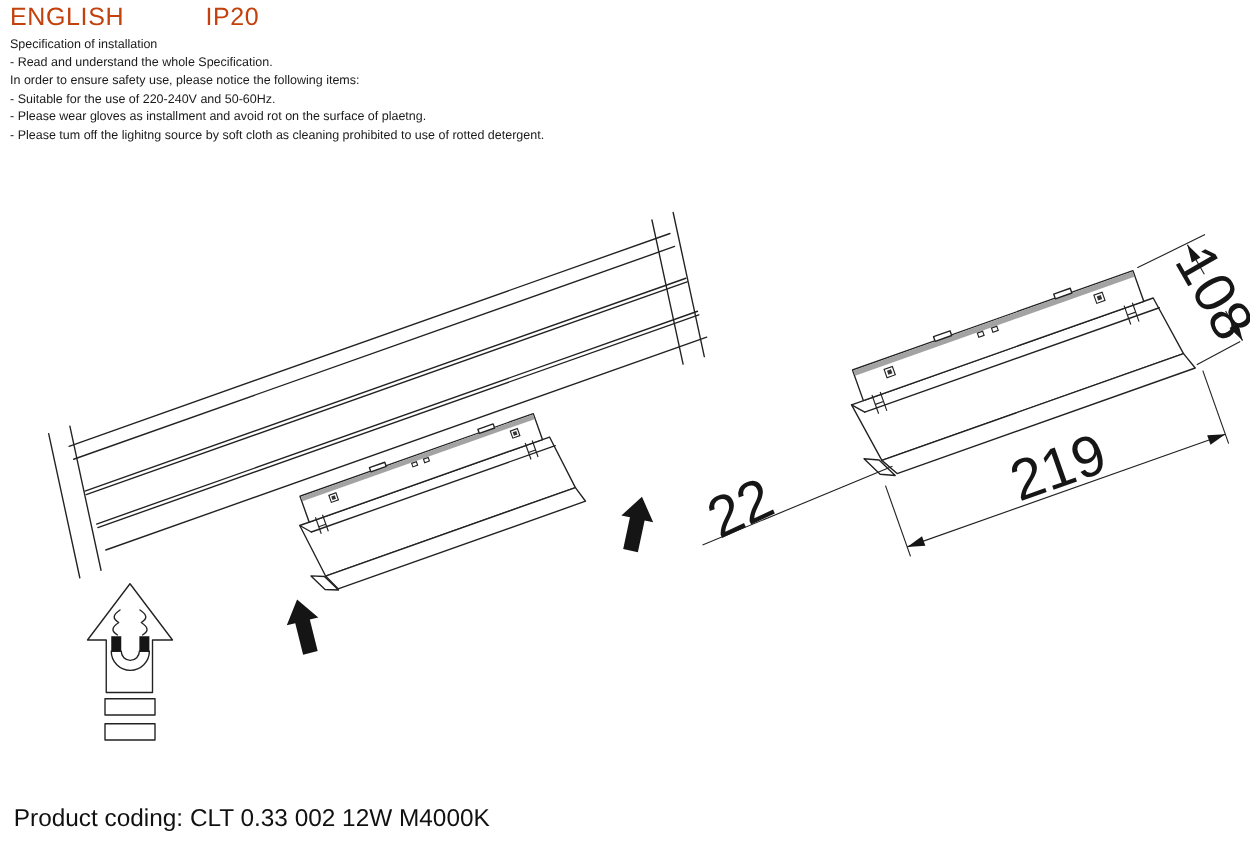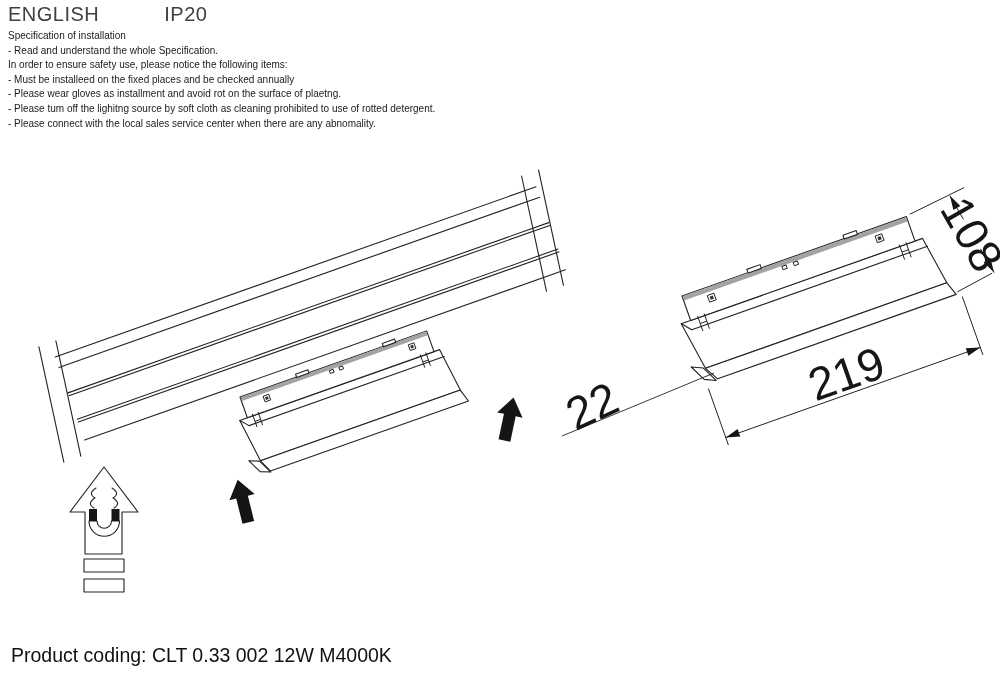--- a/index.html
+++ b/index.html
@@ -1,21 +1,21 @@
 <!DOCTYPE html>
 <html><head>
 <meta charset="utf-8">
 <style>
   html,body{margin:0;padding:0;background:#ffffff;}
   .page{
     position:relative;width:1000px;height:690px;background:#fff;overflow:hidden;
     font-family:"Liberation Sans", sans-serif;color:#111;
   }
   .header-row{position:absolute;left:8px;top:3px;display:flex;gap:65px;
-    font-size:20px;letter-spacing:.5px;color:#404040;white-space:nowrap;}
+    font-size:20px;letter-spacing:.5px;color:#c2410c;white-space:nowrap;}
   .spec-block{position:absolute;left:8px;top:29px;font-size:10px;line-height:14.6px;
     color:#1a1a1a;white-space:nowrap;}
   .diagram-svg{position:absolute;left:0;top:0;width:1000px;height:690px;}
   .footer-line{position:absolute;left:0;top:644px;width:100%;text-align:left;
     font-size:19.5px;color:#111;white-space:nowrap;padding-left:11px;}
   .dim-text{font-family:"Liberation Sans", sans-serif;font-size:46px;fill:#161616;}
   .draw{stroke:#222;stroke-width:1.1;fill:none;stroke-linecap:round;stroke-linejoin:round;}
   .drawfill{stroke:#222;stroke-width:1.1;fill:#ffffff;stroke-linejoin:round;}
   .thin{stroke:#222;stroke-width:0.9;fill:none;}
   .solid{fill:#151515;stroke:none;}
@@ -27,24 +27,23 @@
 
   <div class="header-row">
     <span>ENGLISH</span>
     <span>IP20</span>
   </div>
 
   <div class="spec-block">
     <div>Specification of installation</div>
     <div>- Read and understand the whole Specification.</div>
     <div>In order to ensure safety use, please notice the following items:</div>
-    <div>- Must be installeed on the fixed places and be checked annually</div>
+    <div>- Suitable for the use of 220-240V and 50-60Hz.</div>
     <div>- Please wear gloves as installment and avoid rot on the surface of plaetng.</div>
     <div>- Please tum off the lighitng source by soft cloth as cleaning prohibited to use of rotted detergent.</div>
-    <div>- Please connect with the local sales service center when there are any abnomality.</div>
   </div>
 
   <svg class="diagram-svg" viewBox="0 0 1000 690">
 
     <g transform="rotate(-19.5 62 448)" class="draw">
       <line x1="86" y1="360" x2="596" y2="360"></line>
       <line x1="86" y1="371" x2="596" y2="371"></line>
       <line x1="86" y1="398" x2="596" y2="398"></line>
       <line x1="86" y1="401" x2="596" y2="401"></line>
       <line x1="86" y1="426" x2="596" y2="426"></line>

